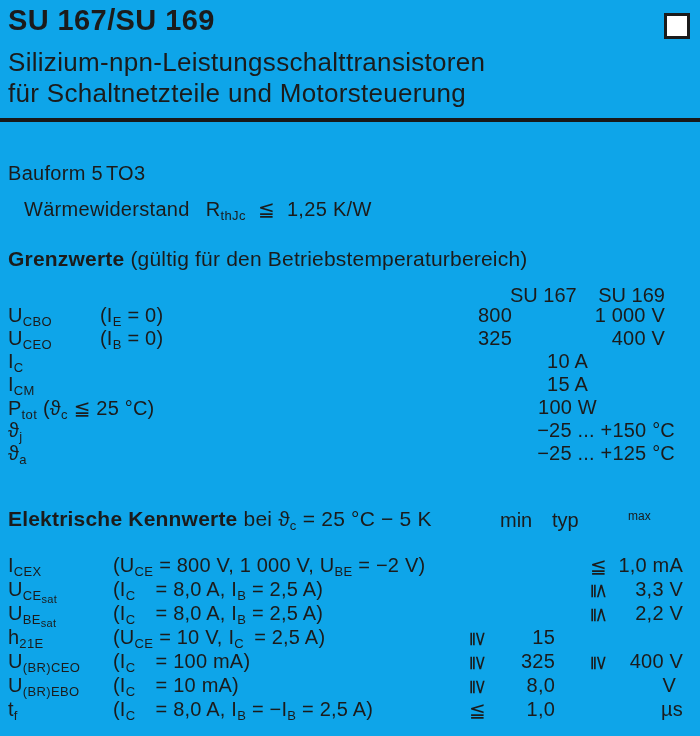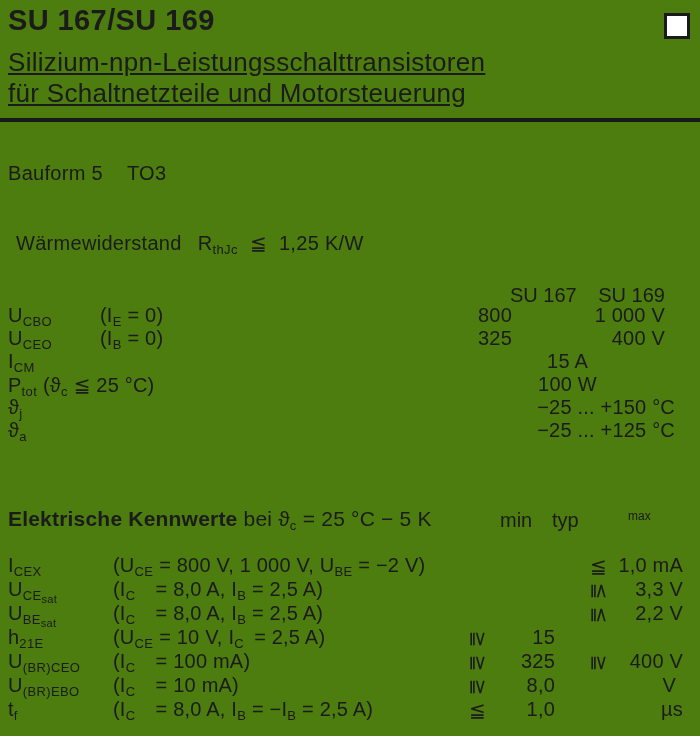--- a/index.html
+++ b/index.html
@@ -1,30 +1,30 @@
 <!DOCTYPE html>
 <html><head>
 <meta charset="utf-8">
 <style>
   html,body{margin:0;padding:0;}
   body{width:700px;height:736px;background:#e8e8e6;}
   .page{
     position:relative;width:700px;height:736px;overflow:hidden;
-    background:#4d7c0f;color:#1b1b1b;
+    background:#0ea5e9;color:#1b1b1b;
     font-family:"Liberation Sans","DejaVu Sans",sans-serif;
     -webkit-font-smoothing:antialiased;
   }
   .title{position:absolute;left:8px;top:4px;font-size:29px;font-weight:700;letter-spacing:.4px;}
   .checkbox{position:absolute;left:664px;top:13px;width:20px;height:20px;border:3px solid #1b1b1b;background:#fff;}
-  .subtitle{position:absolute;left:8px;top:47px;font-size:26px;line-height:31px;font-weight:400;letter-spacing:.3px;text-decoration:underline;}
+  .subtitle{position:absolute;left:8px;top:47px;font-size:26px;line-height:31px;font-weight:400;letter-spacing:.3px;}
   .rule{position:absolute;left:0;top:118px;width:700px;height:4px;background:#181818;}
 
   .bauform{position:absolute;left:8px;top:162px;font-size:20px;letter-spacing:.3px;}
-  .pkg{margin-left:24px;}
-  .thermal{position:absolute;left:16px;top:197px;font-size:20px;letter-spacing:.3px;margin-top:34px;}
+  .pkg{margin-left:3px;}
+  .thermal{position:absolute;left:24px;top:197px;font-size:20px;letter-spacing:.3px;}
   .tsym{margin-left:16px;}
   .trel{margin-left:12px;}
   .tval{margin-left:12px;}
 
   .sechead{position:absolute;left:8px;font-size:21px;letter-spacing:.2px;}
   .sechead b{letter-spacing:.2px;}
 
   .gwhead{position:absolute;top:284px;left:0;width:700px;font-size:20px;}
   .h167{position:absolute;left:478px;margin-left:32px;}
   .h169{position:absolute;right:35px;}
@@ -76,20 +76,23 @@
   <div class="rule"></div>
 
   <div class="bauform">
     <span>Bauform 5</span><span class="pkg">TO3</span>
   </div>
 
   <div class="thermal">
     <span>Wärmewiderstand</span><span class="tsym"><span>R</span><span class="sb">thJc</span></span><span class="trel">≦</span><span class="tval">1,25 K/W</span>
   </div>
 
+  <div class="sechead" style="top:247px">
+    <b>Grenzwerte</b><span> (gültig für den Betriebstemperaturbereich)</span>
+  </div>
 
   <div class="gwhead">
     <span class="h167">SU 167</span>
     <span class="h169">SU 169</span>
   </div>
 
   <div id="gw-rows" class="rows">
       <div class="gwrow">
         <span class="param"><span>U</span><span class="sb">CBO</span></span>
         <span class="cond"><span>(I</span><span class="sb">E</span><span> = 0)</span></span>
@@ -100,20 +103,26 @@
       </div>
       <div class="gwrow">
         <span class="param"><span>U</span><span class="sb">CEO</span></span>
         <span class="cond"><span>(I</span><span class="sb">B</span><span> = 0)</span></span>
         <span class="vregion">
           <span class="v167">325</span>
           <span class="v169">400 V</span>
         </span>
       </div>
       <div class="gwrow">
+        <span class="param"><span>I</span><span class="sb">C</span></span>
+        <span class="vregion">
+          <span class="vspan ac">10 A</span>
+        </span>
+      </div>
+      <div class="gwrow">
         <span class="param"><span>I</span><span class="sb">CM</span></span>
         <span class="vregion">
           <span class="vspan ac">15 A</span>
         </span>
       </div>
       <div class="gwrow">
         <span class="param"><span>P</span><span class="sb">tot</span><span> (ϑ</span><span class="sb">c</span><span> ≦ 25 °C)</span></span>
         <span class="vregion">
           <span class="vspan ac">100 W</span>
         </span>

